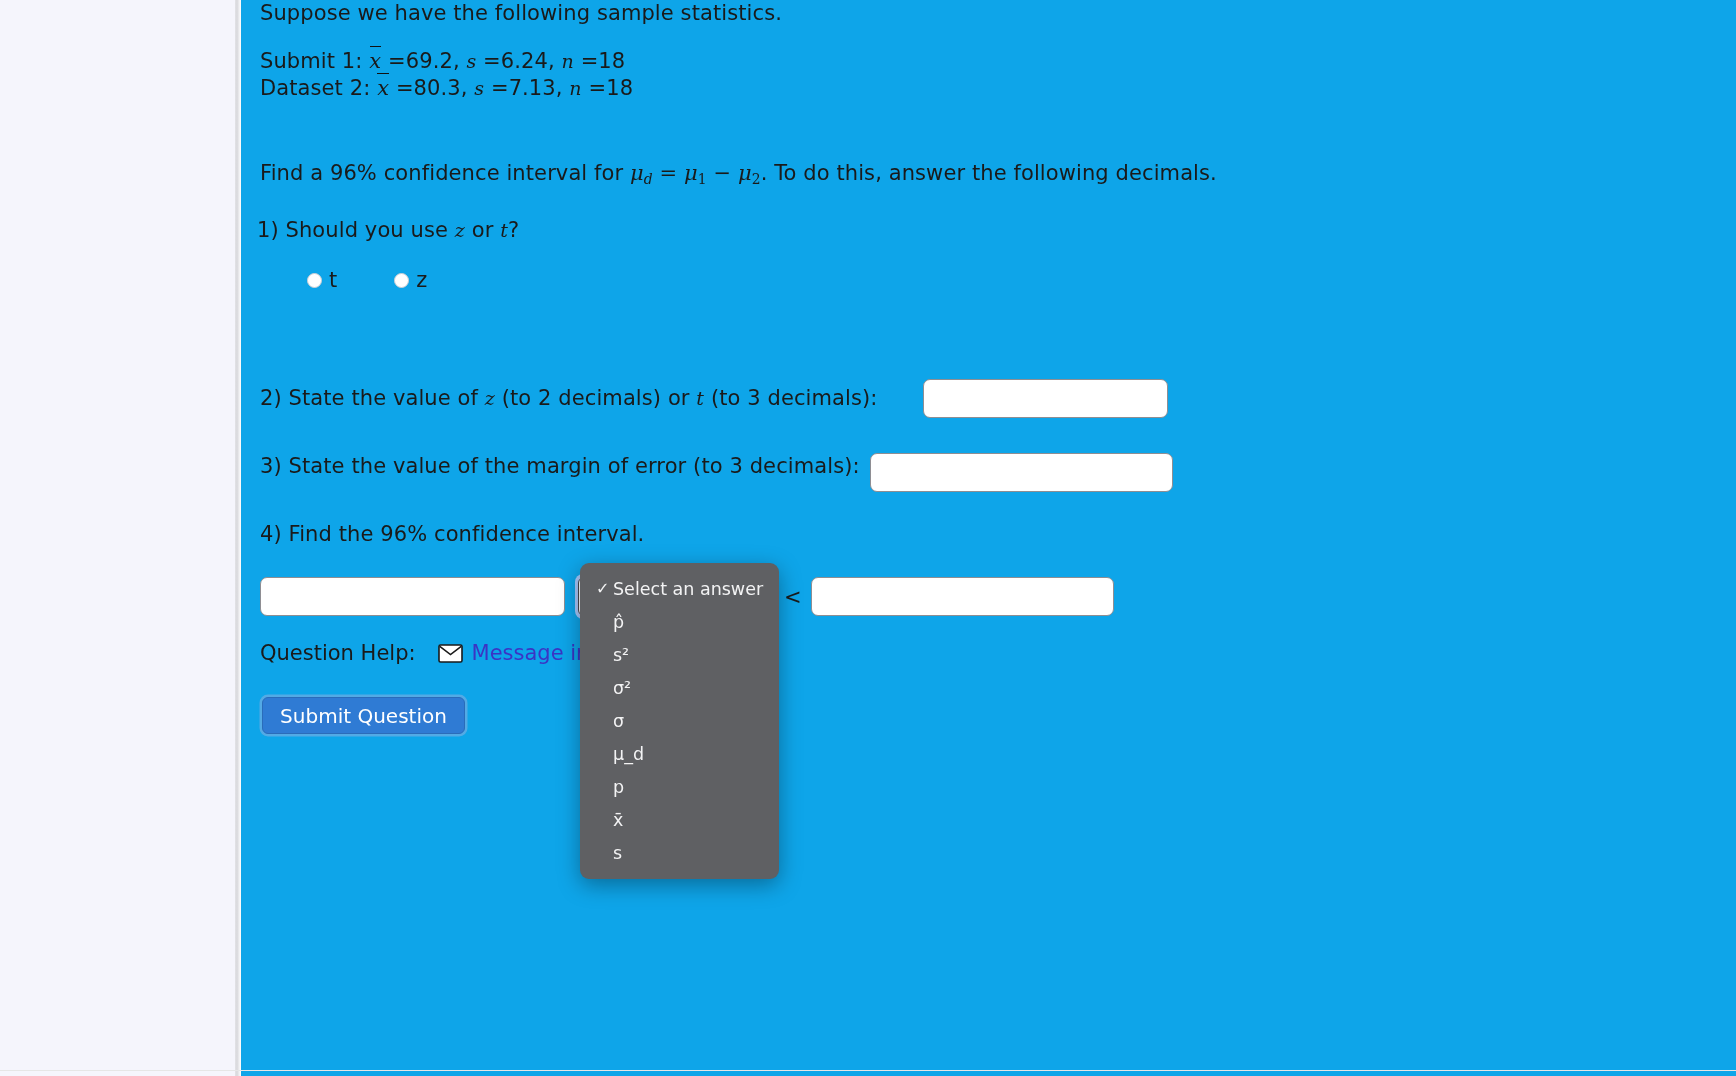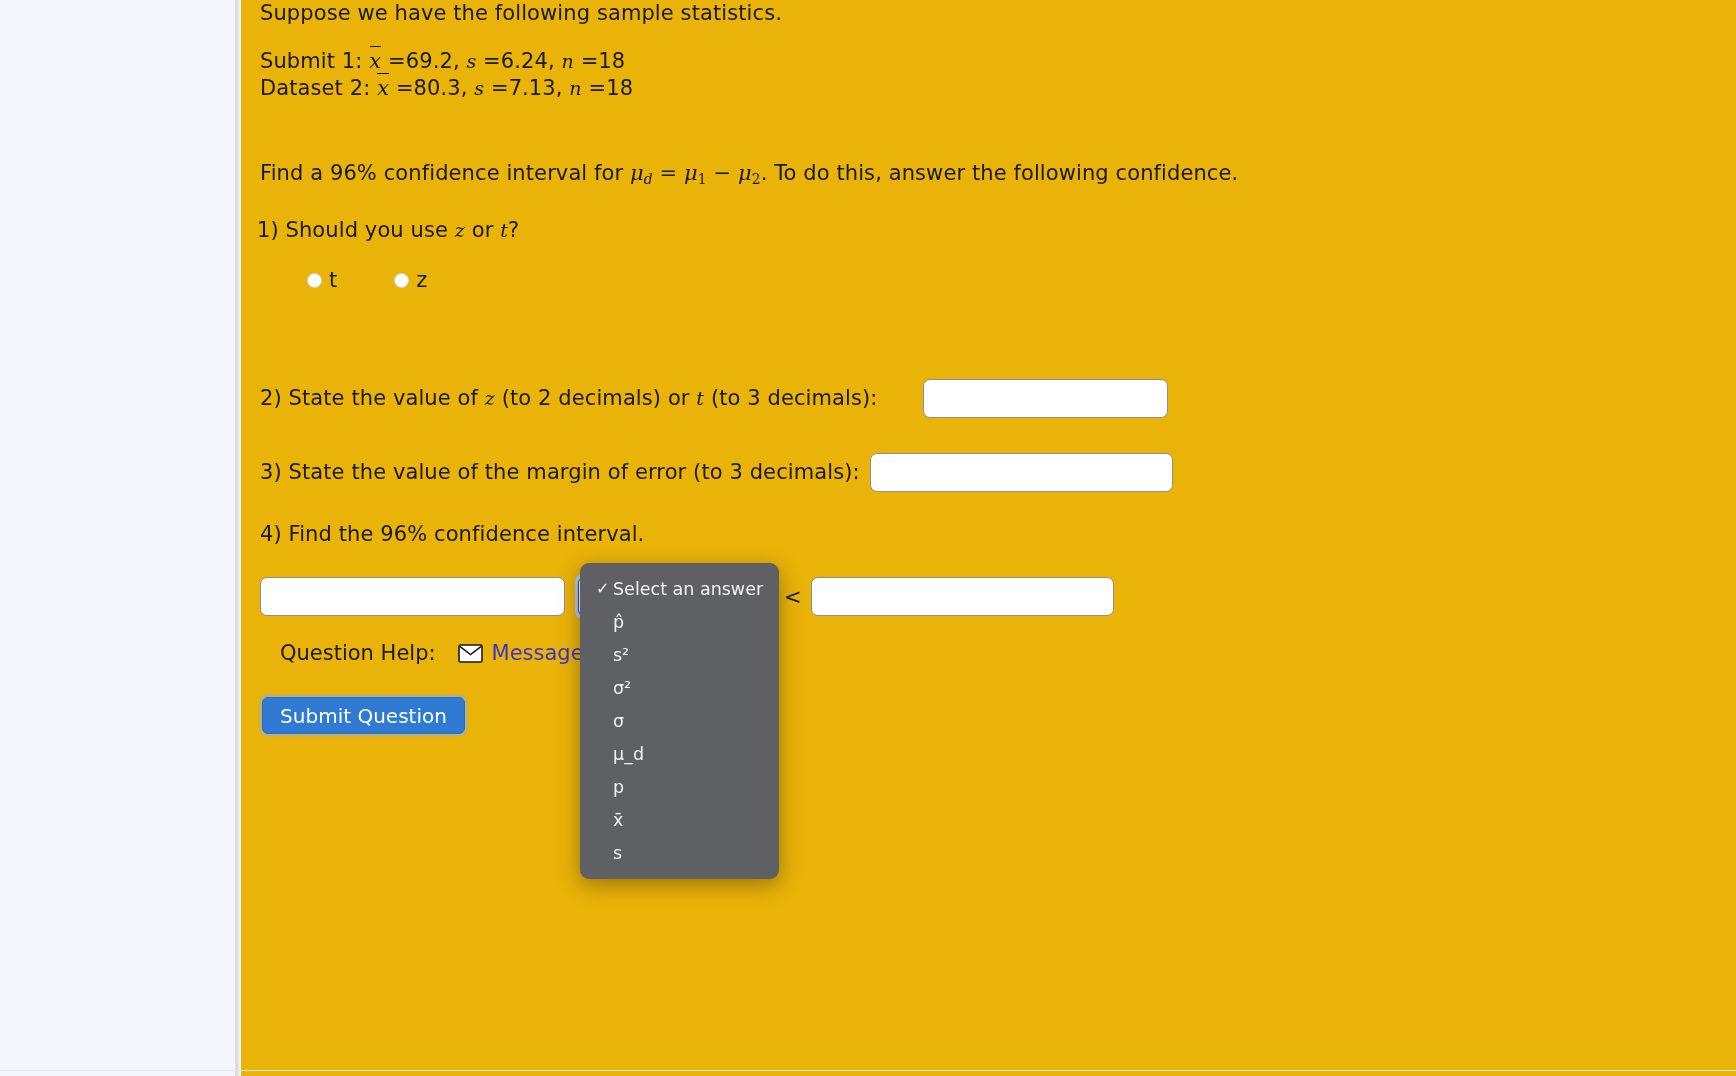--- a/index.html
+++ b/index.html
@@ -36,21 +36,21 @@
     width: 6px;
     height: 1076px;
     background: linear-gradient(to right, #e2e2e6 0%, #d8d8dc 35%, #f2f2f4 75%, #ffffff 100%);
   }
   #content {
     position: absolute;
     left: 241px;
     top: 0;
     width: 1495px;
     height: 1076px;
-    background: #eab308;
+    background: #0ea5e9;
   }
   #bottom-rule {
     position: absolute;
     left: 0;
     top: 1070px;
     width: 1736px;
     height: 1px;
     background: #e6e6e6;
   }
 
@@ -151,21 +151,21 @@
     top: 379px;
     display: flex;
     align-items: center;
     gap: 36px;
   }
   .q3-row {
     position: absolute;
     left: 19px;
     top: 453px;
     display: flex;
-    align-items: center;
+    align-items: flex-start;
   }
   .q4-line {
     position: absolute;
     left: 19px;
     top: 521px;
   }
 
   .txtbox {
     border: 1.6px solid #8e8e93;
     border-radius: 7px;
@@ -230,21 +230,20 @@
     white-space: nowrap;
   }
 
   
   .help-row {
     position: absolute;
     left: 19px;
     top: 641px;
     display: flex;
     align-items: center;
-    margin-left: 20px;
   }
   .help-label {
     font-size: 21px;
     color: #1a1a1a;
   }
   .env-icon {
     margin-left: 22px;
     margin-right: 9px;
     display: inline-flex;
     align-items: center;
@@ -336,21 +335,21 @@
         <span>=18</span>
       </div>
     </div>
 
     <div class="find-line body-text">
       <span>Find a 96% confidence interval for</span>
       <span class="mathit">μ</span><span class="sub">d</span>
       <span class="mathrm">=</span>
       <span class="mathit">μ</span><span class="sub" style="font-style:normal;">1</span>
       <span class="mathrm">−</span>
-      <span class="mathit">μ</span><span class="sub" style="font-style:normal;">2</span><span>. To do this, answer the following confidence.</span>
+      <span class="mathit">μ</span><span class="sub" style="font-style:normal;">2</span><span>. To do this, answer the following decimals.</span>
     </div>
 
     <div class="q1-line body-text">
       <span>1) Should you use</span>
       <span class="mathit-sm">z</span>
       <span>or</span>
       <span class="mathit-sm">t</span><span>?</span>
     </div>
 
     <div class="radio-row">

